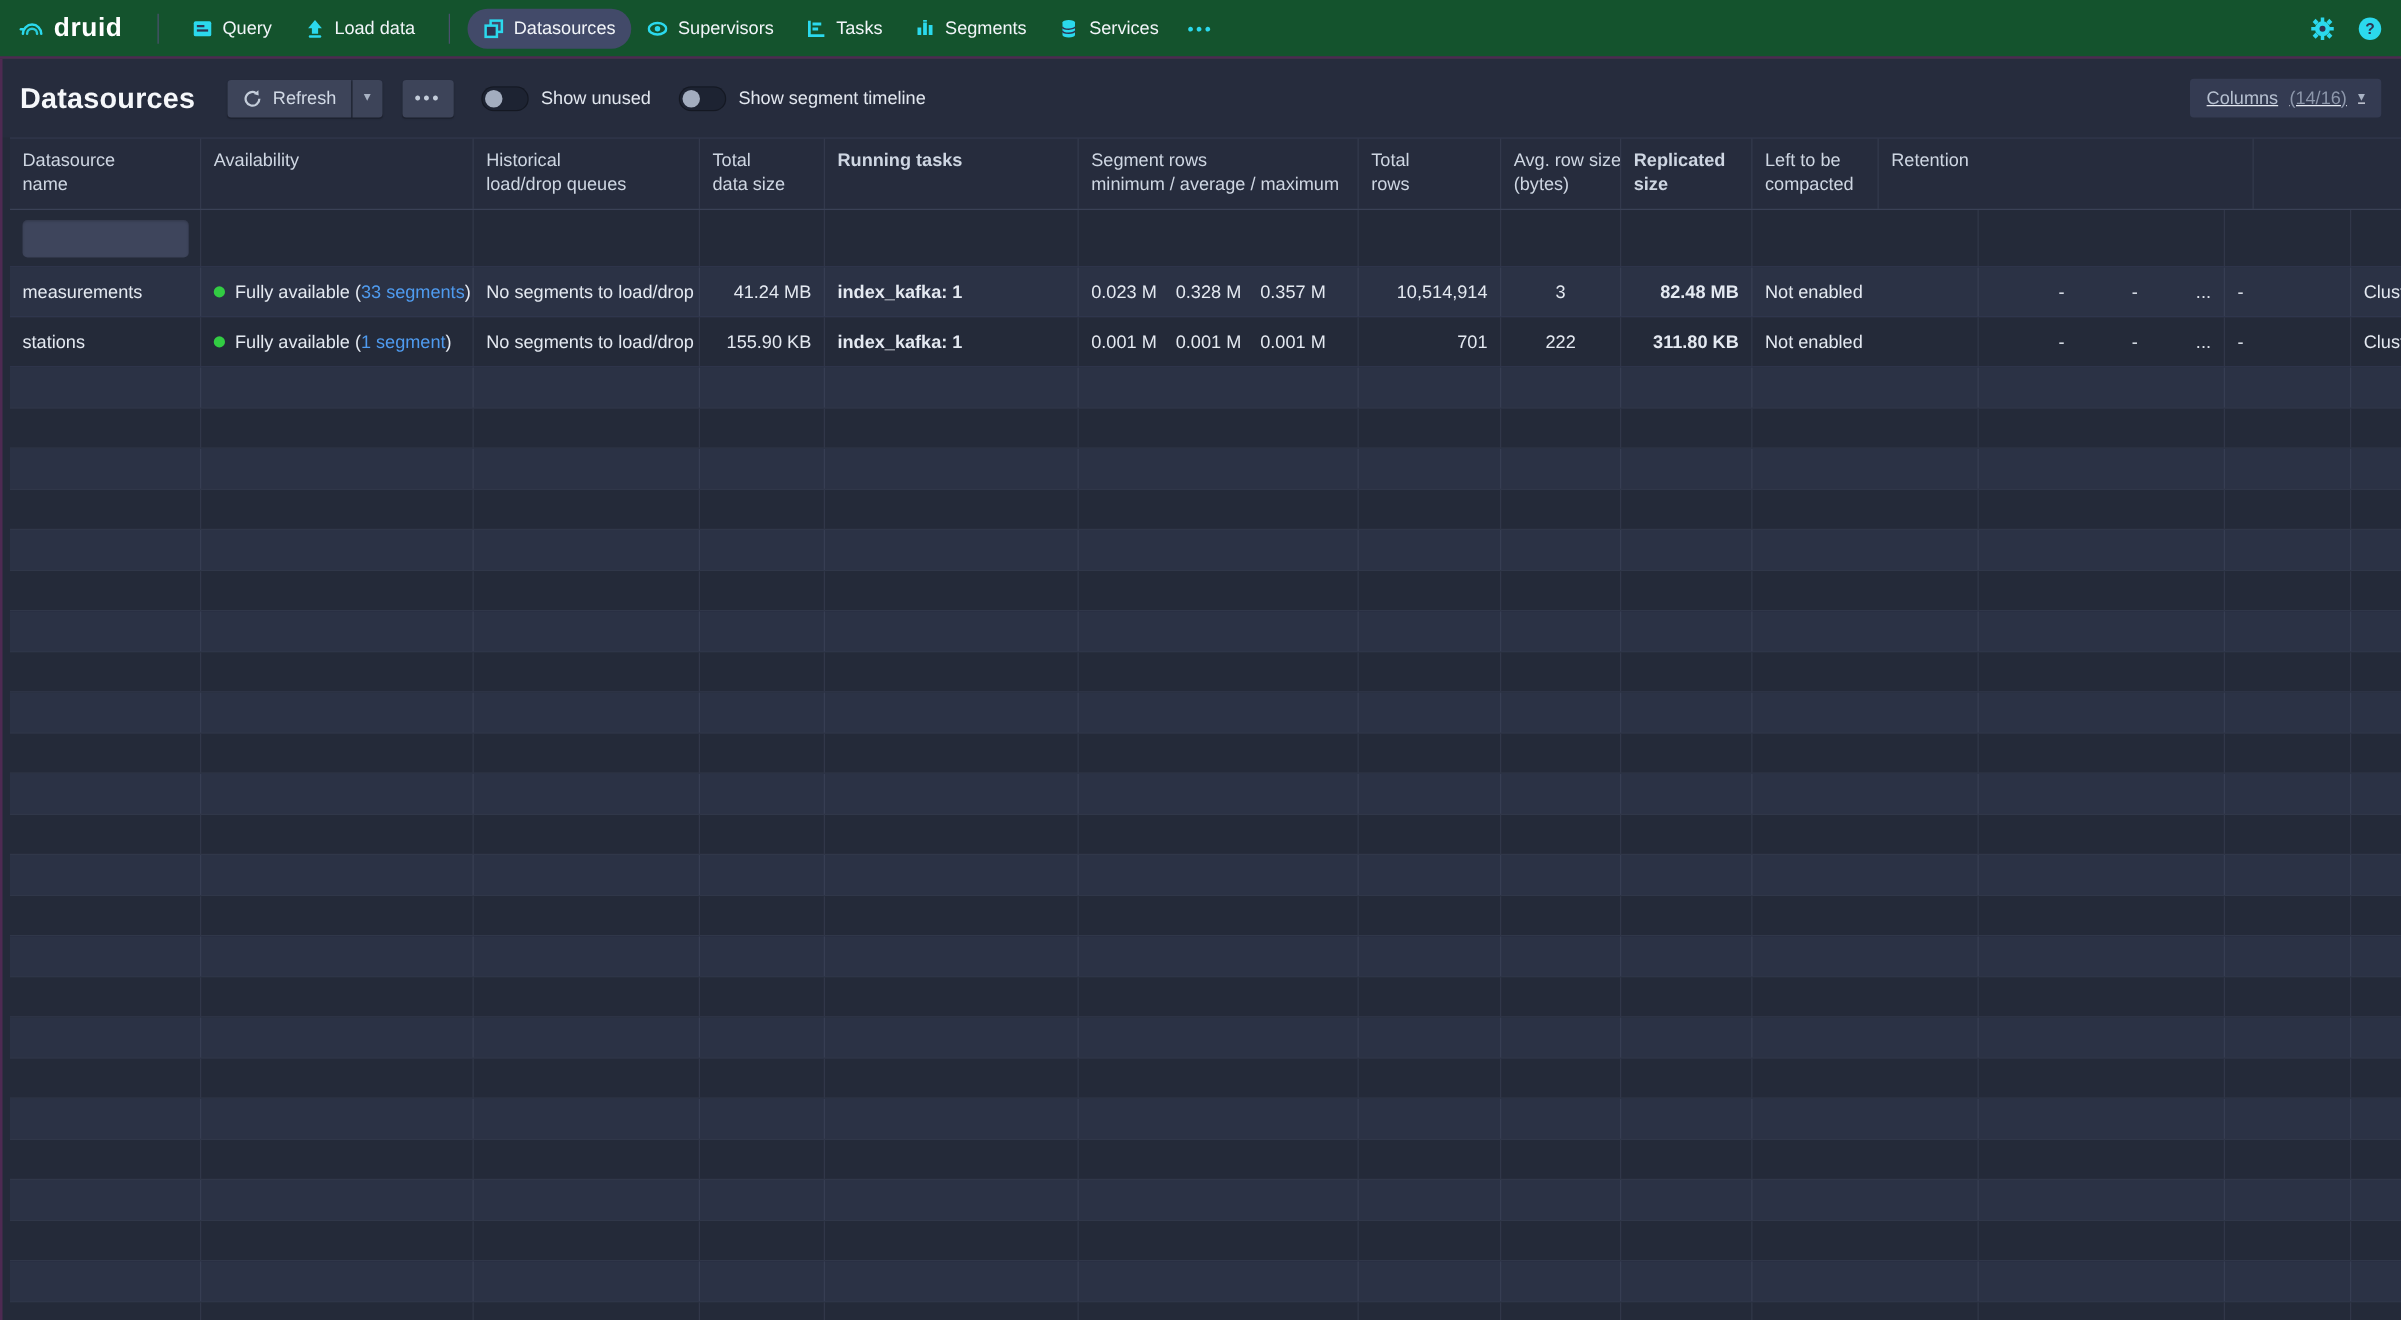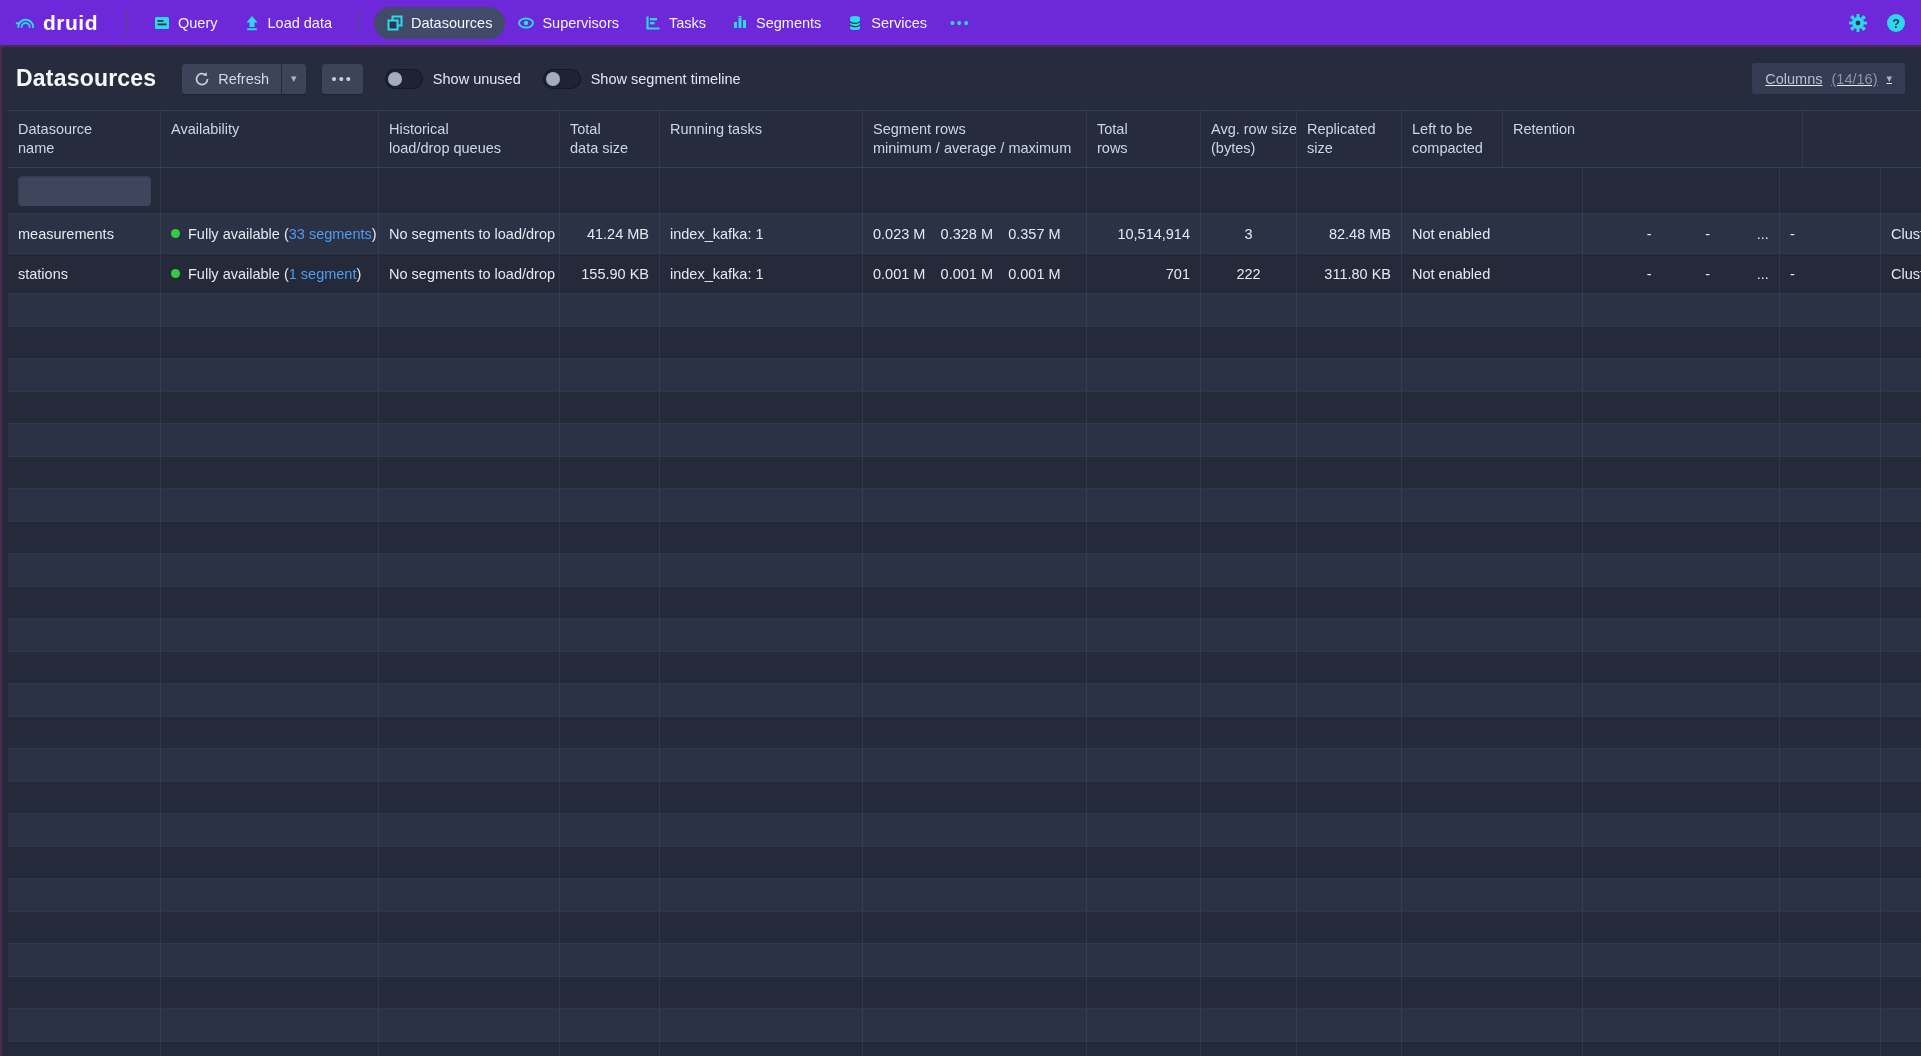--- a/index.html
+++ b/index.html
@@ -3,21 +3,21 @@
 <meta charset="utf-8">
 <style>
   * { margin:0; padding:0; box-sizing:border-box; }
   html,body { width:1921px; height:1056px; overflow:hidden; }
   body {
     font-family:"Liberation Sans", sans-serif;
     background:#242a39; color:#e6eaf2; position:relative;
   }
   
   .navbar {
-    height:47px; background:#6d28d9; display:flex; align-items:center;
+    height:47px; background:#14532d; display:flex; align-items:center;
     padding:0 15px; border-bottom:2px solid #4e2a52; position:relative; z-index:5;
   }
   .logo { display:flex; align-items:center; gap:8px; margin-right:14px; }
   .logo-word { color:#fff; font-size:21px; font-weight:600; letter-spacing:.5px; }
   .nav-sep { width:1px; height:24px; background:#4a516d; margin:0 14px; }
   .nav-item {
     display:flex; align-items:flex-end; gap:8px; color:#f2f5f9; font-size:14.5px;
     padding:8px 13px; border-radius:18px; cursor:pointer; white-space:nowrap;
   }
   .nav-item.active { background:#424a69; }
@@ -48,22 +48,22 @@
   .switch .knob { position:absolute; left:3px; top:3px; width:14px; height:14px; border-radius:50%; background:#a3adбf; background:#a3adbf; }
   .switch-label { font-size:14.5px; color:#e2e7ef; white-space:nowrap; }
   .columns-btn { margin-left:auto; background:#343b52; border-radius:3px; height:31px; display:flex; align-items:center; gap:9px; padding:0 13px; cursor:pointer;text-decoration:underline; }
   .columns-label { font-size:14.5px; color:#b7c1d1; }
   .columns-count { font-size:14.5px; color:#8d97ab; }
   
   .dtable { position:relative; width:2190px; border-top:1px solid #343b52; margin-left:8px; background:#242a39; }
   .trow { display:flex; }
   .cell { border-right:1px solid rgba(150,160,190,.12); padding:0 10px; overflow:hidden; white-space:nowrap; }
   .c1{width:153px;} .c2{width:218px;} .c3{width:181px;} .c4{width:100px;}
-  .c5{width:203px;} .c6{width:224px;} .c7{width:114px;} .c8{width:96px;}
-  .c9{width:105px;} .c10{width:181px;} .c11{width:197px;} .c12{width:101px;} .c13{width:300px;}
+  .c5{width:203px;font-weight:bold;} .c6{width:224px;} .c7{width:114px;} .c8{width:96px;}
+  .c9{width:105px;font-weight:bold;} .c10{width:181px;} .c11{width:197px;} .c12{width:101px;} .c13{width:300px;}
   .thead { background:#262c3d; border-bottom:1px solid #3a4156; }
   .th { height:56px; font-size:14.5px; color:#ced6e2; padding-top:9px; line-height:19px; cursor:pointer; }
   .filter-row { height:46px; background:#242a39; border-bottom:1px solid #323950; }
   .filter-row .cell { height:100%; display:flex; align-items:center; }
   .filter-input {
     width:133px; height:30px; background:#3e455c; border:none; border-radius:4px;
     color:#e6eaf2; font-size:14px; padding:0 8px; outline:none;
     box-shadow:inset 0 1px 2px rgba(0,0,0,.2);
   }
   .drow { height:40px; border-bottom:1px solid #323950; font-size:14.5px; color:#e4e9f1; }

